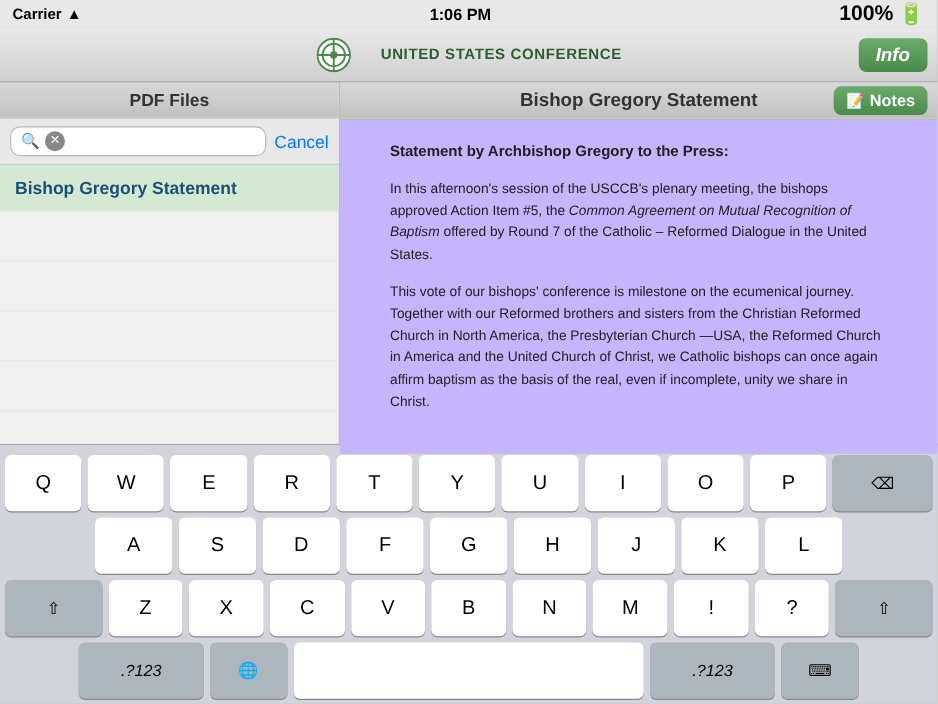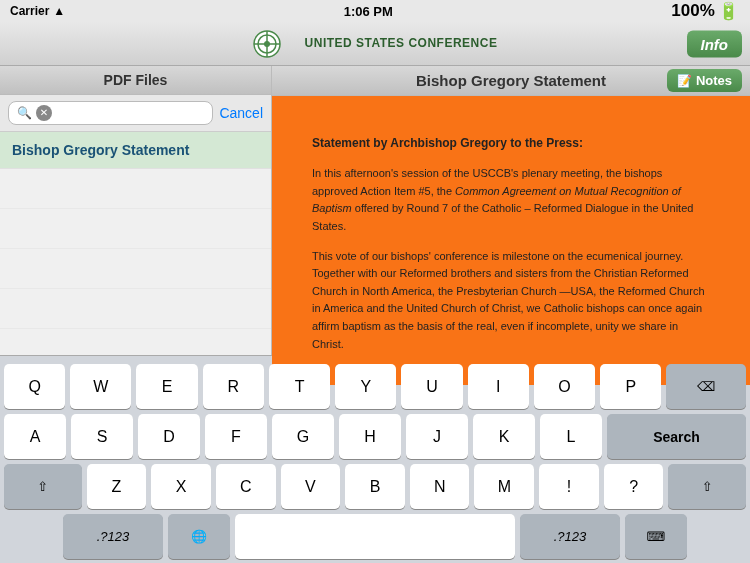--- a/index.html
+++ b/index.html
@@ -193,25 +193,25 @@
       color: white;
       border: none;
       border-radius: 6px;
       padding: 4px 10px;
       font-size: 13px;
       font-weight: 600;
       cursor: pointer;
     }
     #pdf-content {
       flex: 1;
-      padding: 38px 40px 20px 40px;
+      padding: 16px 40px 20px 40px;
       font-size: 11.5px;
       color: #222;
       line-height: 1.6;
-      background: #f97316;
+      background: #c4b5fd;
     }
     #pdf-content h3 {
       font-size: 12px;
       font-weight: bold;
       margin-bottom: 12px;
     }
     #pdf-content p {
       margin-bottom: 12px;
       font-size: 11px;
     }
@@ -379,21 +379,20 @@
   <div class="key-row">
     <div class="key">A</div>
     <div class="key">S</div>
     <div class="key">D</div>
     <div class="key">F</div>
     <div class="key">G</div>
     <div class="key">H</div>
     <div class="key">J</div>
     <div class="key">K</div>
     <div class="key">L</div>
-    <div class="key key-search key-dark">Search</div>
   </div>
 
   <div class="key-row">
     <div class="key key-shift key-dark">⇧</div>
     <div class="key">Z</div>
     <div class="key">X</div>
     <div class="key">C</div>
     <div class="key">V</div>
     <div class="key">B</div>
     <div class="key">N</div>

